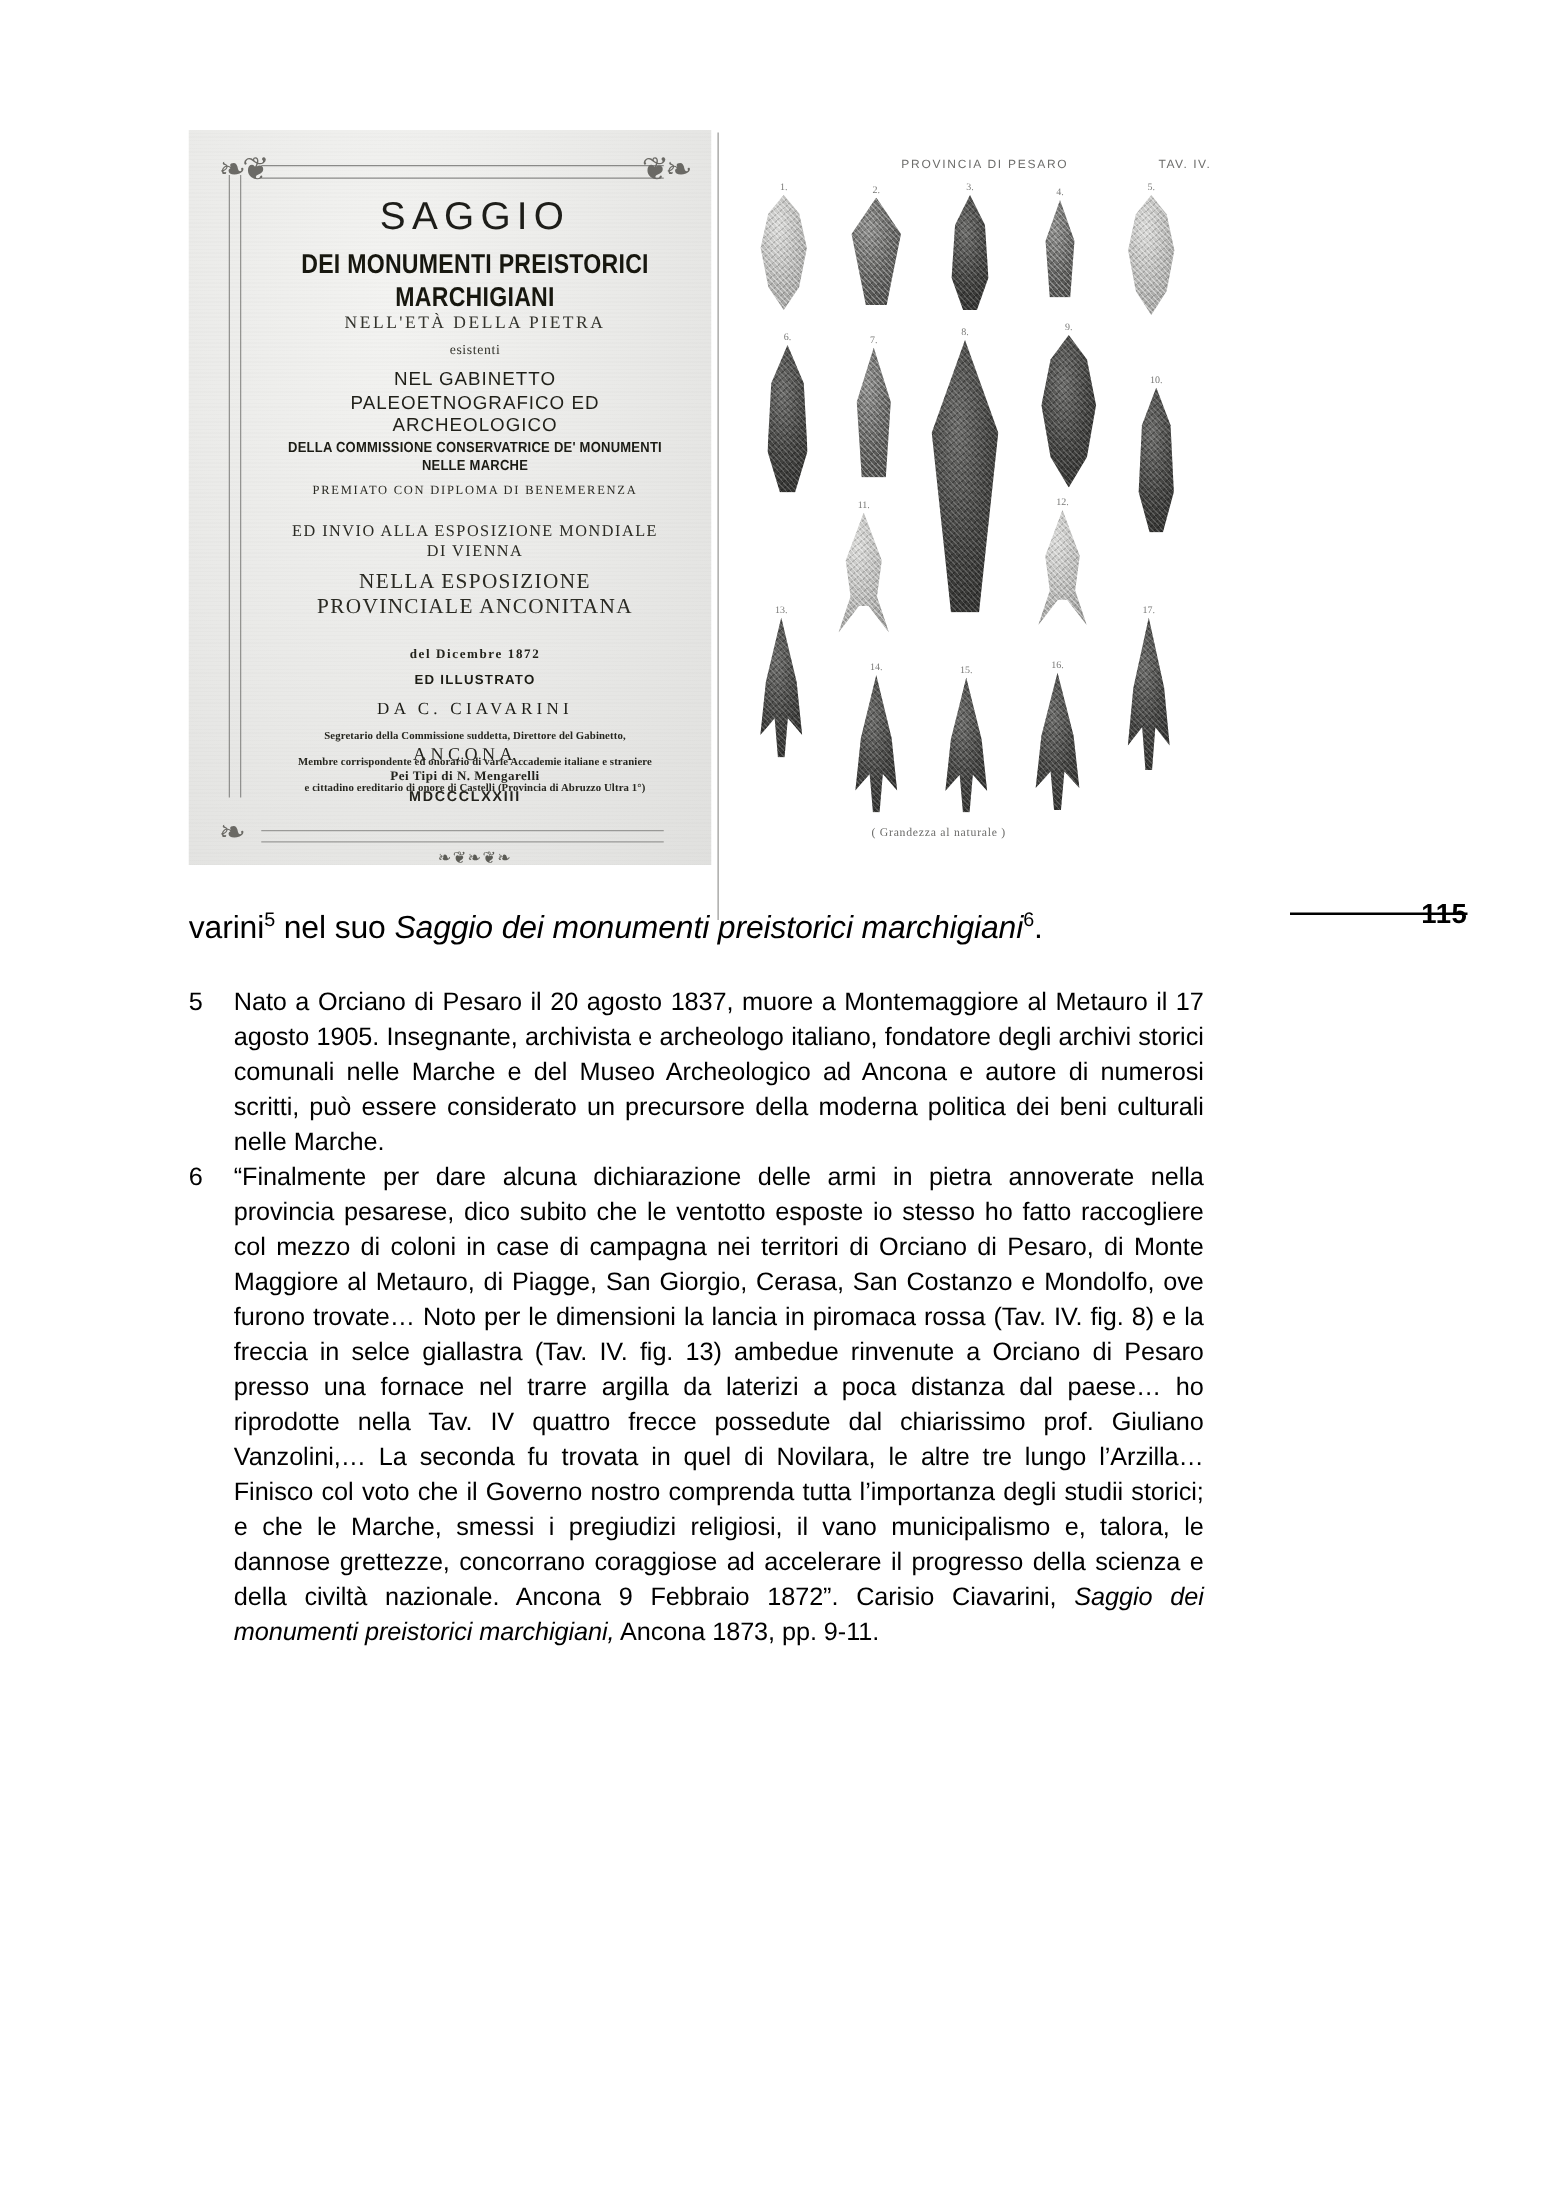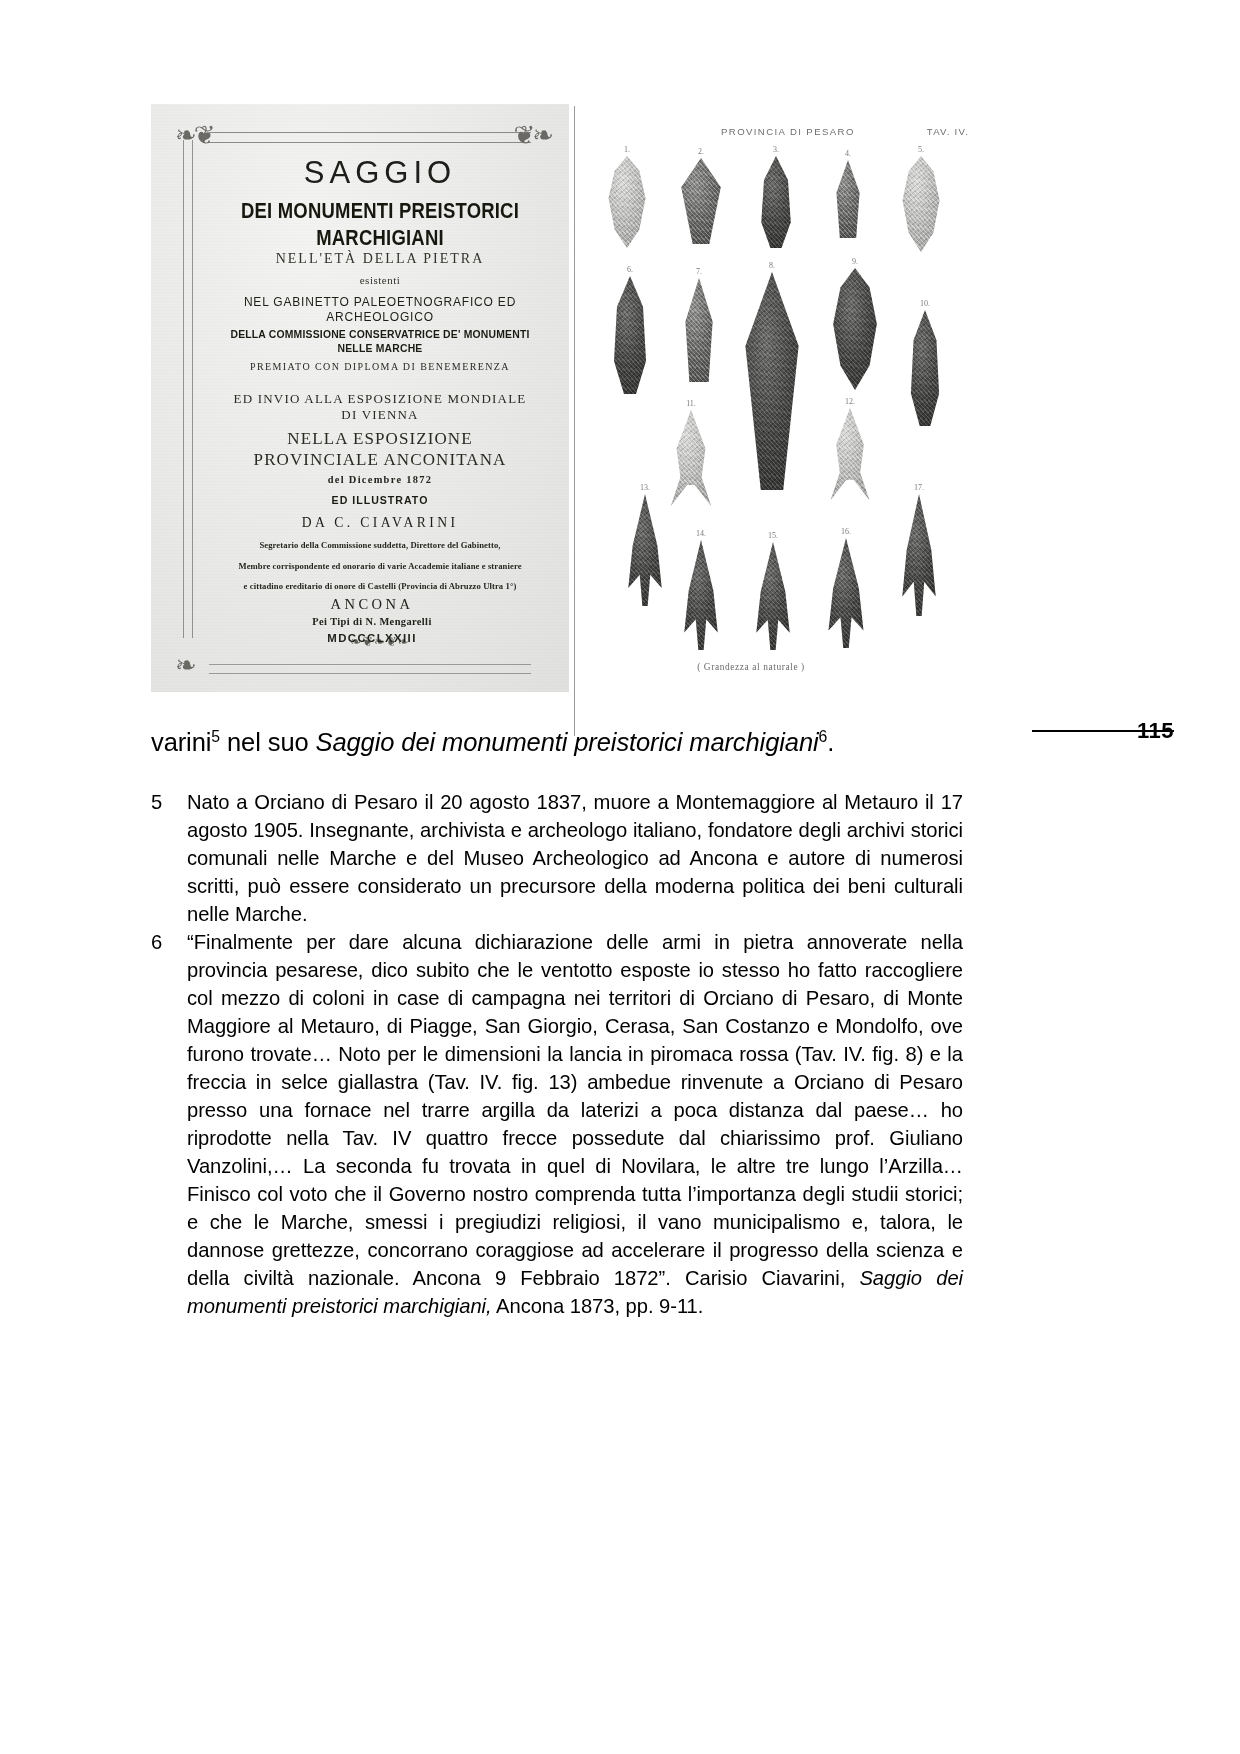--- a/index.html
+++ b/index.html
@@ -118,21 +118,21 @@
     margin-top: 5px;
     color: #33332c;
   }
   .tp-esistenti {
     font-size: 11px;
     margin-top: 7px;
     letter-spacing: .5px;
     color: #33332c;
   }
   .tp-gab {
-    font-size: 12px;
+    font-size: 15px;
     letter-spacing: .8px;
     margin-top: 8px;
     font-family: "Liberation Sans", sans-serif;
     color: #1f1f18;
   }
   .tp-comm {
     font-size: 10.4px;
     font-weight: 700;
     letter-spacing: .2px;
     margin-top: 4px;
@@ -155,21 +155,21 @@
   .tp-nella {
     font-size: 17px;
     letter-spacing: 1.1px;
     margin-top: 6px;
     color: #2a2a23;
   }
   .tp-dic {
     font-size: 10.4px;
     font-weight: 700;
     letter-spacing: 1.3px;
-    margin-top: 4px;
+    margin-top: 22px;
     color: #23231c;
   }
   .tp-illus {
     font-size: 10.6px;
     font-weight: 700;
     letter-spacing: 1px;
     margin-top: 7px;
     font-family: "Liberation Sans", sans-serif;
     color: #1b1b14;
   }
@@ -474,21 +474,21 @@
 
       <div class="art light" style="left:76px;  top:268px; width:48px; height:96px;">
         <span class="num">11.</span>
         <div class="shape sh-tang"></div>
       </div>
       <div class="art light" style="left:236px; top:266px; width:46px; height:92px;">
         <span class="num">12.</span>
         <div class="shape sh-tang"></div>
       </div>
 
-      <div class="art dark" style="left:32px;  top:352px; width:44px; height:112px;">
+      <div class="art dark" style="left:12px;  top:352px; width:44px; height:112px;">
         <span class="num">13.</span>
         <div class="shape sh-barbed"></div>
       </div>
       <div class="art dark" style="left:88px;  top:398px; width:44px; height:110px;">
         <span class="num">14.</span>
         <div class="shape sh-barbed"></div>
       </div>
       <div class="art dark" style="left:160px; top:400px; width:44px; height:108px;">
         <span class="num">15.</span>
         <div class="shape sh-barbed"></div>

